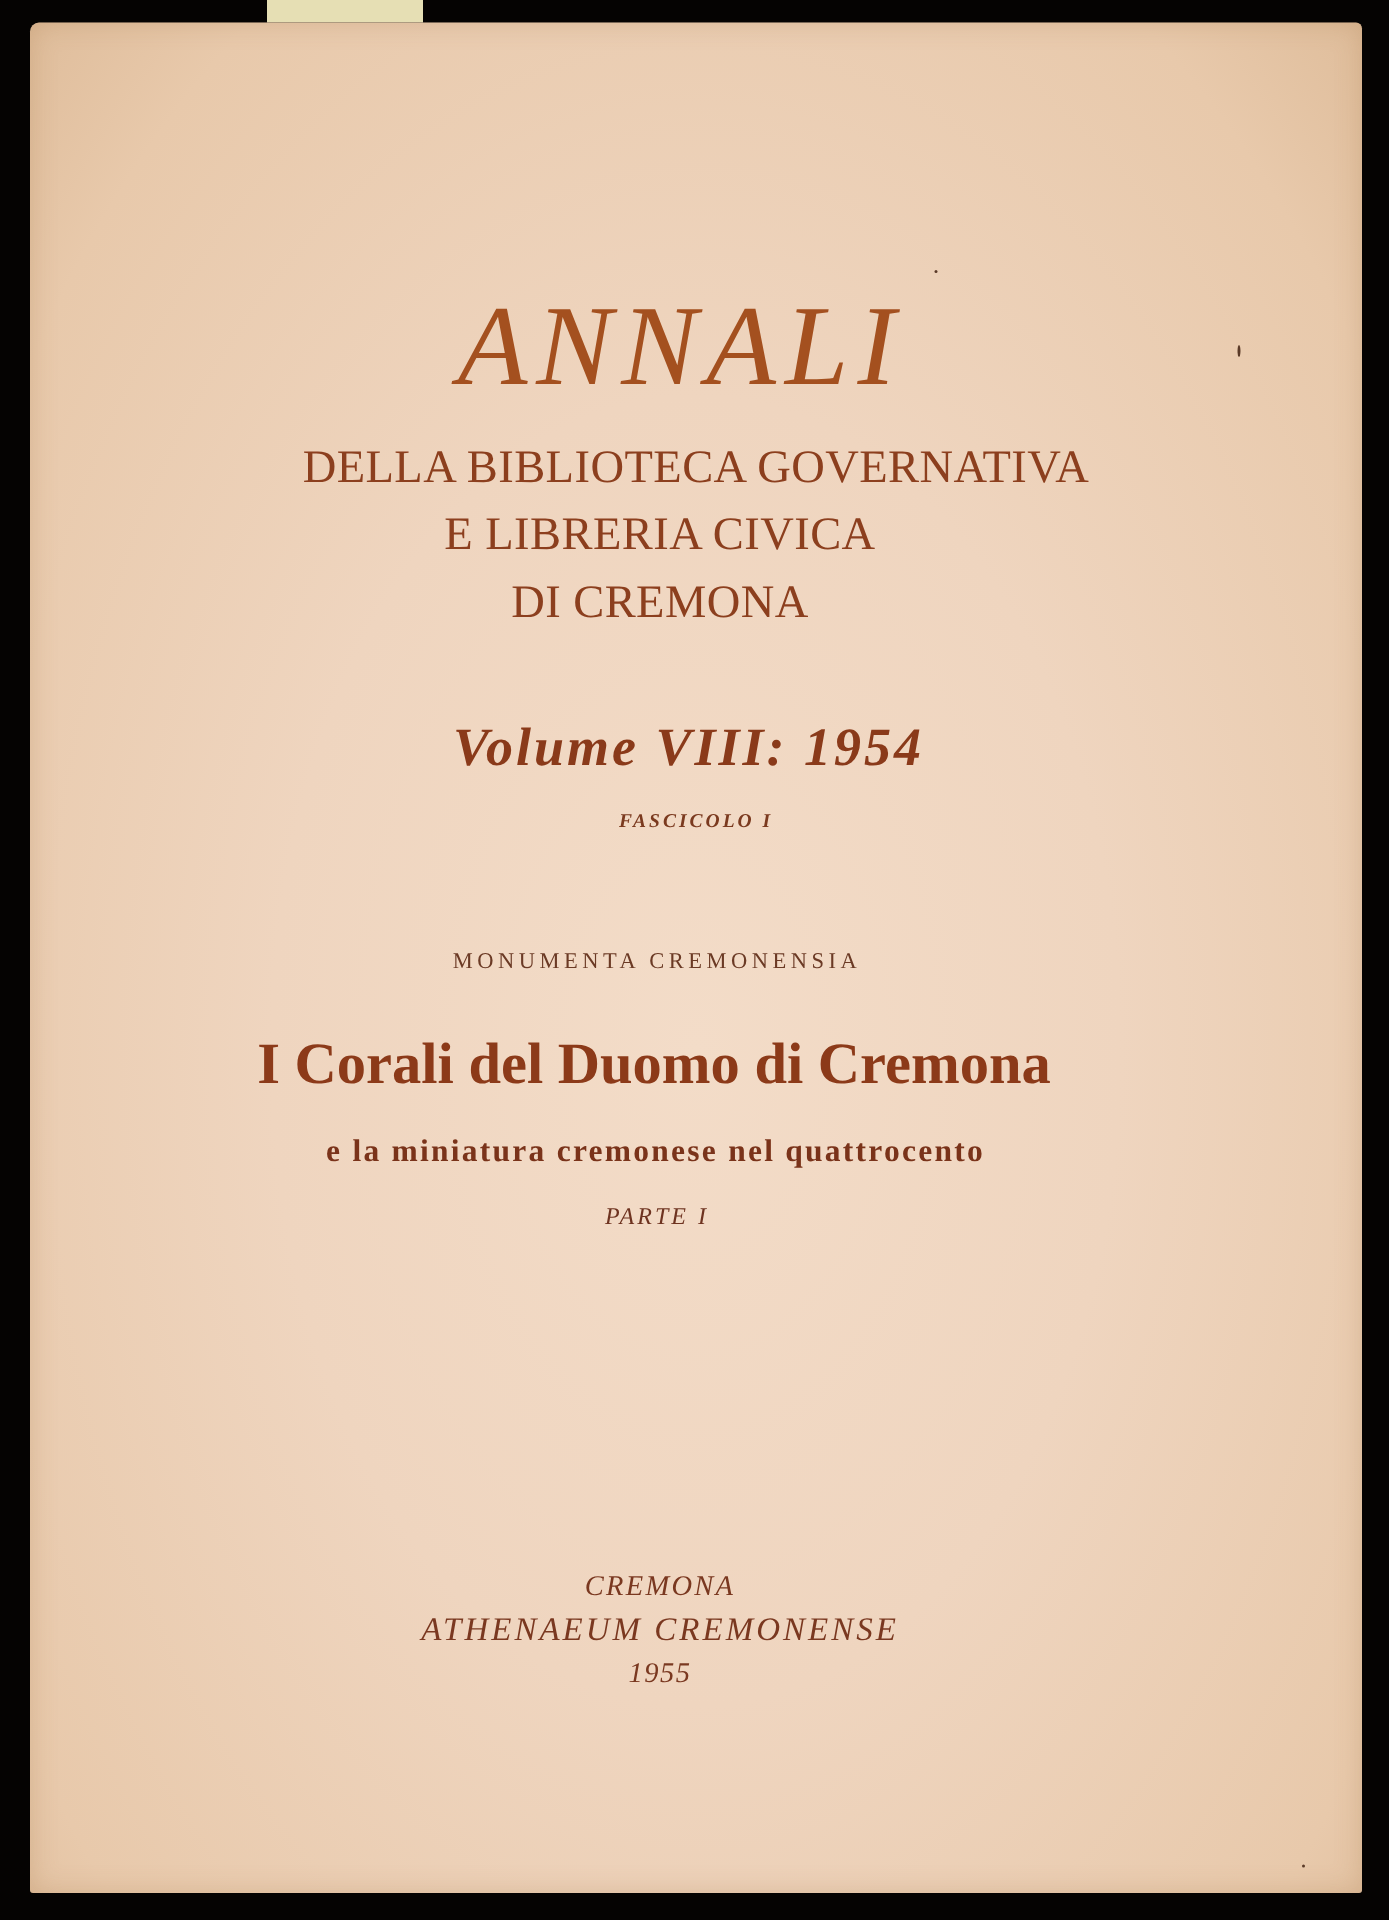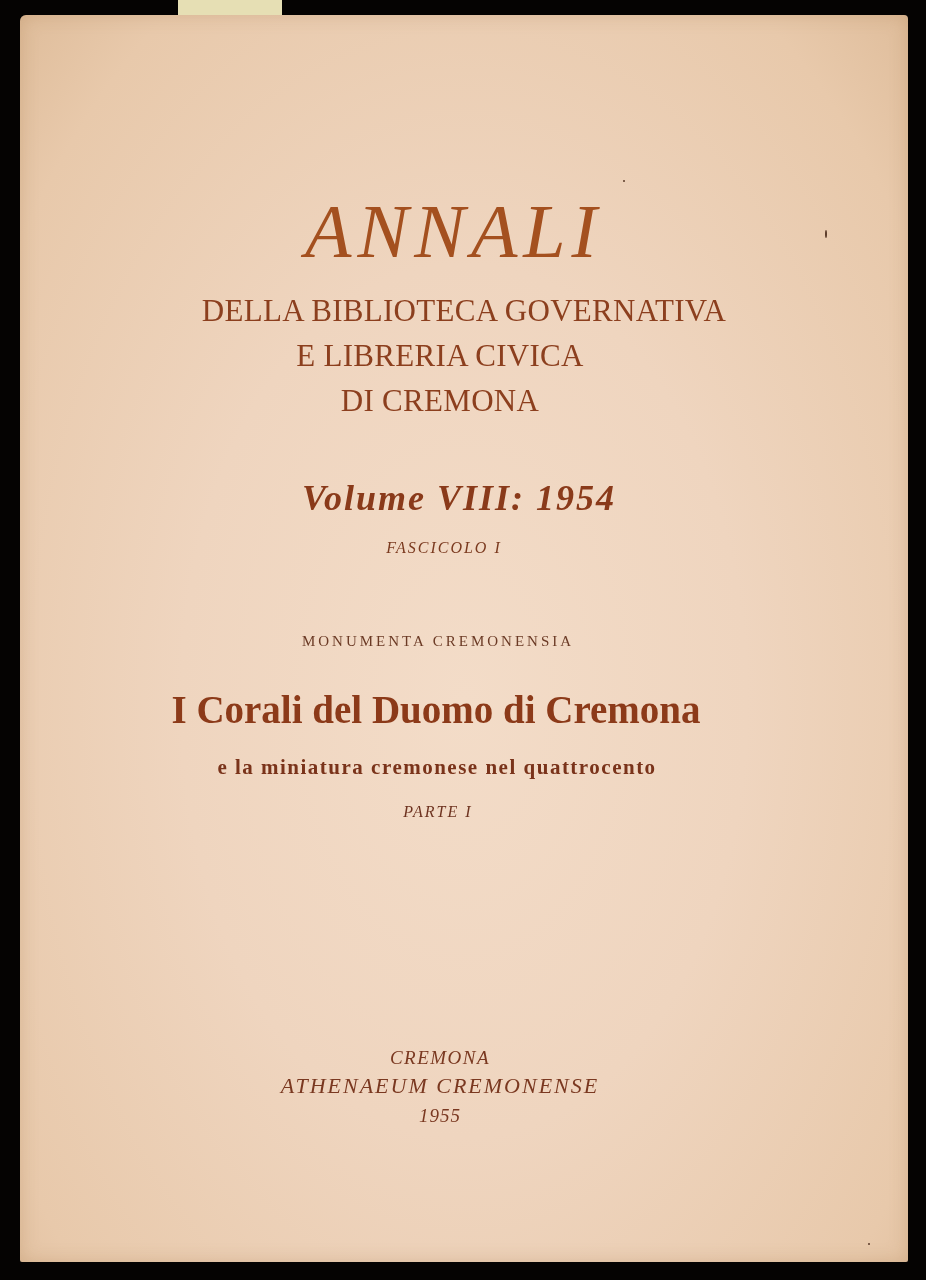--- a/index.html
+++ b/index.html
@@ -63,25 +63,26 @@
       left: -5px;
       font-size: 36px;
       font-style: italic;
       font-weight: bold;
       letter-spacing: 2px;
       color: #8a3a1a;
     }
     .fascicolo {
       top: 524px;
       left: -20px;
-      font-size: 16px;
+      font-size: 13px;
       font-style: italic;
-      font-weight: normal;
+      font-weight: bold;
       letter-spacing: 2px;
       color: #7b3a1f;
+      padding-left: 20px;
     }
     .series {
       top: 618px;
       left: -26px;
       font-size: 15px;
       letter-spacing: 3px;
       color: #6b3a25;
     }
     .title {
       top: 672px;

